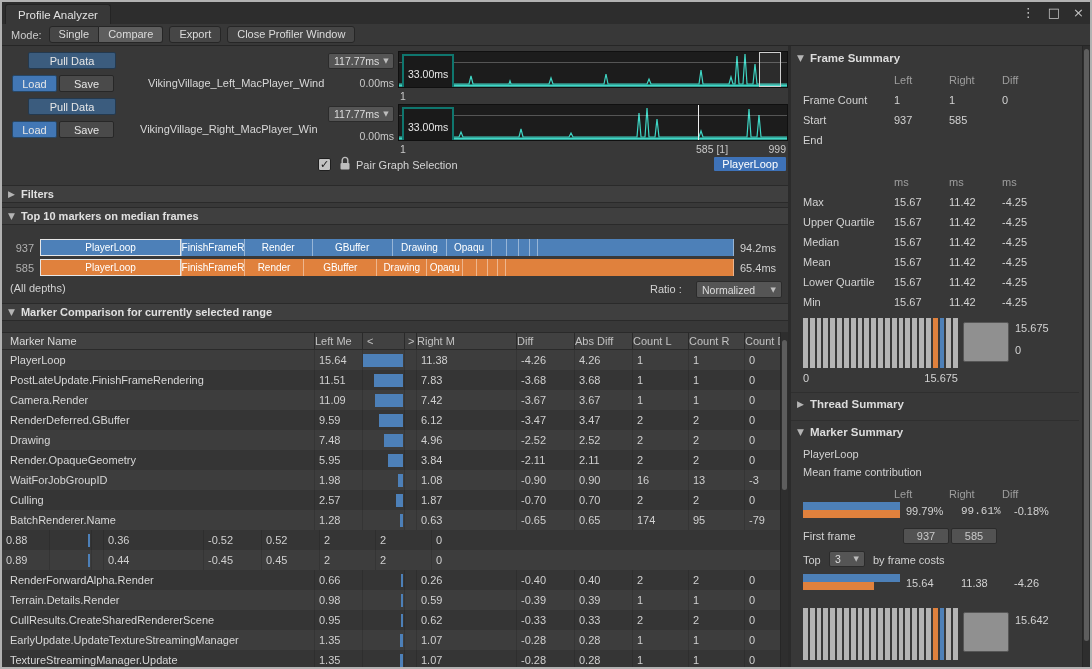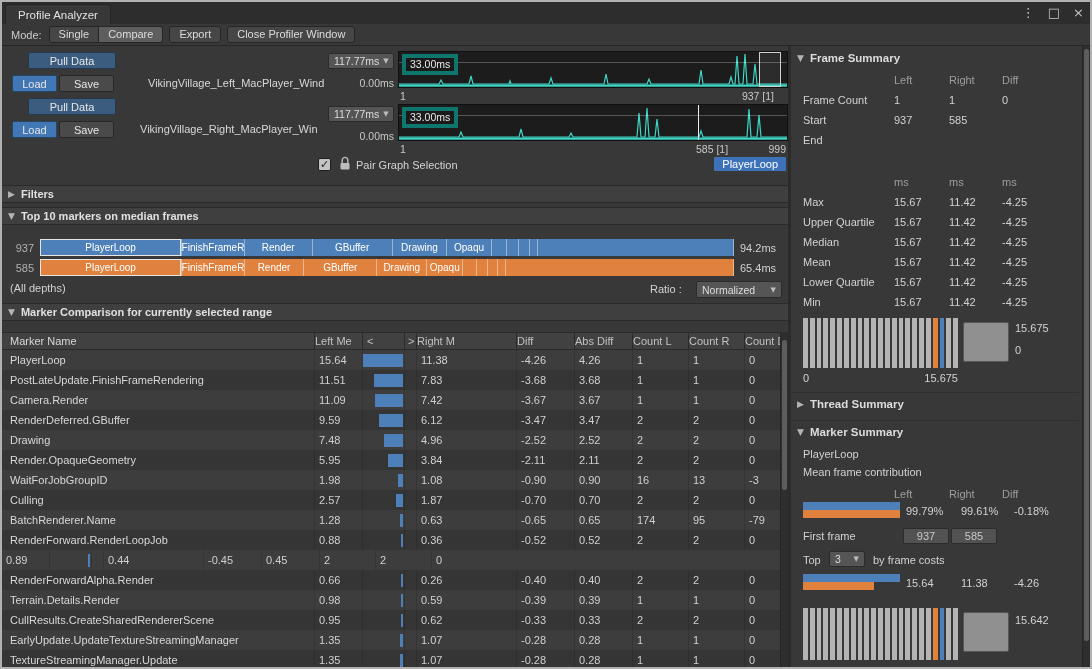--- a/index.html
+++ b/index.html
@@ -40,22 +40,22 @@
   .srcname { color:#d8d8d8; white-space:nowrap; overflow:hidden; width:178px; }
 
   .dd { background:#555555; border:1px solid #2b2b2b; border-radius:2px; color:#dddddd; display:flex;
         align-items:center; justify-content:space-between; padding:0 5px; font-size:10.5px; height:16px; cursor:default; }
   .dd .arr { font-size:7px; color:#bdbdbd; font-family:"DejaVu Sans", sans-serif; margin-left:4px; }
   .minlabel { color:#c8c8c8; text-align:right; font-size:10.5px; }
 
   
   .graph { background:#1c1c1c; border:1px solid #101010; overflow:hidden; cursor:crosshair; }
   .graph svg { display:block; width:100%; height:100%; }
-  .gchip { position:absolute; top:2px; left:3px; background:#1a1a1a; border:4px solid #0f766e; color:#e8e8e8;
-           font-size:10.5px; padding:0 4px; line-height:13px; z-index:3; }
+  .gchip { position:absolute; top:2px; left:3px; background:#1a1a1a; border:2px solid #0f766e; color:#e8e8e8;
+           font-size:10.5px; padding:12px 4px; line-height:13px; z-index:3; }
   .ghline { position:absolute; left:0; right:0; top:10px; height:1px; background:rgba(255,255,255,0.25); z-index:1; }
   .gsel-box { position:absolute; top:0; bottom:0; right:6px; width:22px; border:1px solid #cfcfcf;
               background:rgba(255,255,255,0.07); z-index:2; }
   .gsel-line { position:absolute; top:0; bottom:0; left:77%; width:1px; background:#eeeeee; z-index:2; }
   .gaxis { color:#c8c8c8; font-size:10.5px; }
 
   
   .checkbox { width:13px; height:13px; background:#c3c3c3; border:1px solid #1f1f1f; border-radius:2px;
               color:#1a1a1a; font-size:11px; line-height:12px; text-align:center; font-weight:bold;
               font-family:"DejaVu Sans", sans-serif; cursor:default; }
@@ -178,21 +178,20 @@
       <div class="graph abs" style="left:396px; top:5px; width:390px; height:37px;">
         <div class="ghline"></div>
         <div class="gchip">33.00ms</div>
         <div class="gsel-box"></div>
         <svg viewBox="0 0 388 35" preserveAspectRatio="none">
           <rect x="0" y="32.5" width="388" height="2.2" fill="#3fd6c5"></rect>
           <path d="M0,32 H40 L42,28 44,32 H70 L72,24 74,32 H110 L111,29 112,32 H150 L152,26 154,32 H205 L207,22 209,32 H248 L250,27 252,32 H300 L302,18 304,32 H330 L332,25 334,32 H336 L338,4 340,32 H344 L346,2 348,32 H354 L356,12 358,32 H388" fill="none" stroke="#3fd6c5" stroke-width="1.2"></path>
         </svg>
       </div>
       <div class="gaxis abs" style="left:398px; top:44px;">1</div>
-      <div class="gaxis abs" style="left:396px; top:44px; width:376px; text-align:right;">937 [1]</div>
 
       <div class="dd abs" style="left:326px; top:60px; width:66px;">
         <span>117.77ms</span>
         <span class="arr">▼</span>
       </div>
       <div class="minlabel abs" style="left:326px; top:84px; width:66px;">0.00ms</div>
 
       <div class="graph abs" style="left:396px; top:58px; width:390px; height:37px;">
         <div class="ghline"></div>
         <div class="gchip">33.00ms</div>
@@ -422,21 +421,20 @@
             </div>
             <div class="cc c-gt"></div>
             <div class="cc c-right">0.63</div>
             <div class="cc c-diff">-0.65</div>
             <div class="cc c-abs">0.65</div>
             <div class="cc c-cl">174</div>
             <div class="cc c-cr">95</div>
             <div class="cc c-cd">-79</div>
           </div>
           <div class="crow">
-            <div class="cc c-name">RenderForward.RenderLoopJob</div>
             <div class="cc c-left">0.88</div>
             <div class="cc c-bar">
               <div class="barwrap">
                 <div class="barfill" style="width: 2.3px;"></div>
               </div>
             </div>
             <div class="cc c-gt"></div>
             <div class="cc c-right">0.36</div>
             <div class="cc c-diff">-0.52</div>
             <div class="cc c-abs">0.52</div>
@@ -682,21 +680,21 @@
         <div class="fsc fs-l muted">Left</div>
         <div class="fsc fs-r muted">Right</div>
         <div class="fsc fs-d muted">Diff</div>
       </div>
 
       <div class="stackbar" style="top:456px;">
         <div class="sb-top" style="width: 97px;"></div>
         <div class="sb-bot" style="width: 96.8px;"></div>
       </div>
       <div class="rtext" style="left:115px; top:459px;">99.79%</div>
-      <div class="rtext" style="left:170px; top:459px;">99.61%</div>
+      <div class="rtext" style="left:170px; top:459px;font-family:Liberation Mono, monospace;">99.61%</div>
       <div class="rtext" style="left:223px; top:459px;">-0.18%</div>
 
       <div class="rtext" style="left:12px; top:484px;">First frame</div>
       <div class="ffbtn" style="left:112px; top:482px;">937</div>
       <div class="ffbtn" style="left:160px; top:482px;">585</div>
 
       <div class="rtext" style="left:12px; top:508px;">Top</div>
       <div class="dd abs" style="left:38px; top:505px; width:36px; height:16px;">
         <span>3</span>
         <span class="arr">▼</span>

